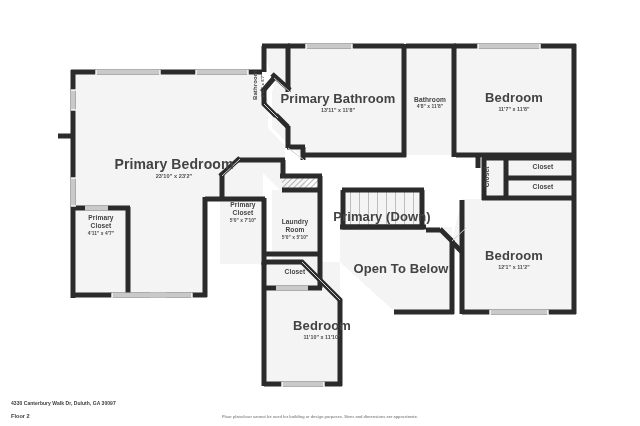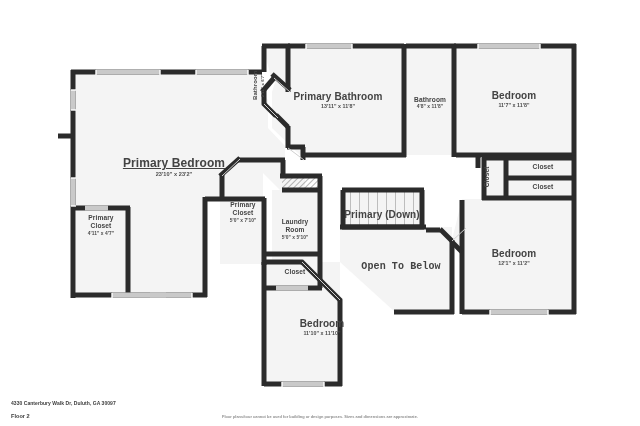--- a/index.html
+++ b/index.html
@@ -28,33 +28,33 @@
     position: absolute;
     text-align: center;
     color: #4a4a4a;
     line-height: 1.18;
     pointer-events: none;
     white-space: nowrap;
   }
   .room-label .rname {
     display: block;
     font-weight: bold;
-    font-size: 10px;
+    font-size: 13px;
     letter-spacing: 0.1px;
     color: #434343;
   }
   .room-label .rdim {
     display: block;
     font-weight: bold;
     font-size: 5.3px;
     letter-spacing: 0.05px;
     color: #4d4d4d;
     margin-top: 0.6px;
   }
-  .room-label.big .rname { font-size: 12px; text-decoration: underline; }
+  .room-label.big .rname { font-size: 14px; }
   .room-label.big .rdim { font-size: 5.6px; }
   .room-label.small .rname { font-size: 6.6px; }
   .room-label.small .rdim { font-size: 4.9px; }
   .room-label.tiny .rname { font-size: 6.0px; }
   .room-label.tiny .rdim { font-size: 4.4px; }
   .room-label.two-line .rname { line-height: 1.26; }
 
   .rot-label {
     position: absolute;
     transform-origin: 50% 50%;
@@ -332,21 +332,21 @@
   </div>
 
   <div class="room-label small" style="left:295px; top:268px; transform:translateX(-50%);">
     <span class="rname">Closet</span>
   </div>
 
   <div class="room-label" style="left:382px; top:209px; transform:translateX(-50%);">
     <span class="rname">Primary (Down)</span>
   </div>
 
-  <div class="room-label" style="left:401px; top:261px; transform:translateX(-50%);font-family:Liberation Mono, monospace;">
+  <div class="room-label" style="left:401px; top:261px; transform:translateX(-50%);">
     <span class="rname">Open To Below</span>
   </div>
 
   <div class="room-label" style="left:322px; top:318px; transform:translateX(-50%);">
     <span class="rname">Bedroom</span>
     <span class="rdim">11'10" x 11'10"</span>
   </div>
 
   <div class="room-label small" style="left:494px; top:178px;">
     <div class="rot-label" style="left:-18px; top:-5px; transform:rotate(-90deg);">

